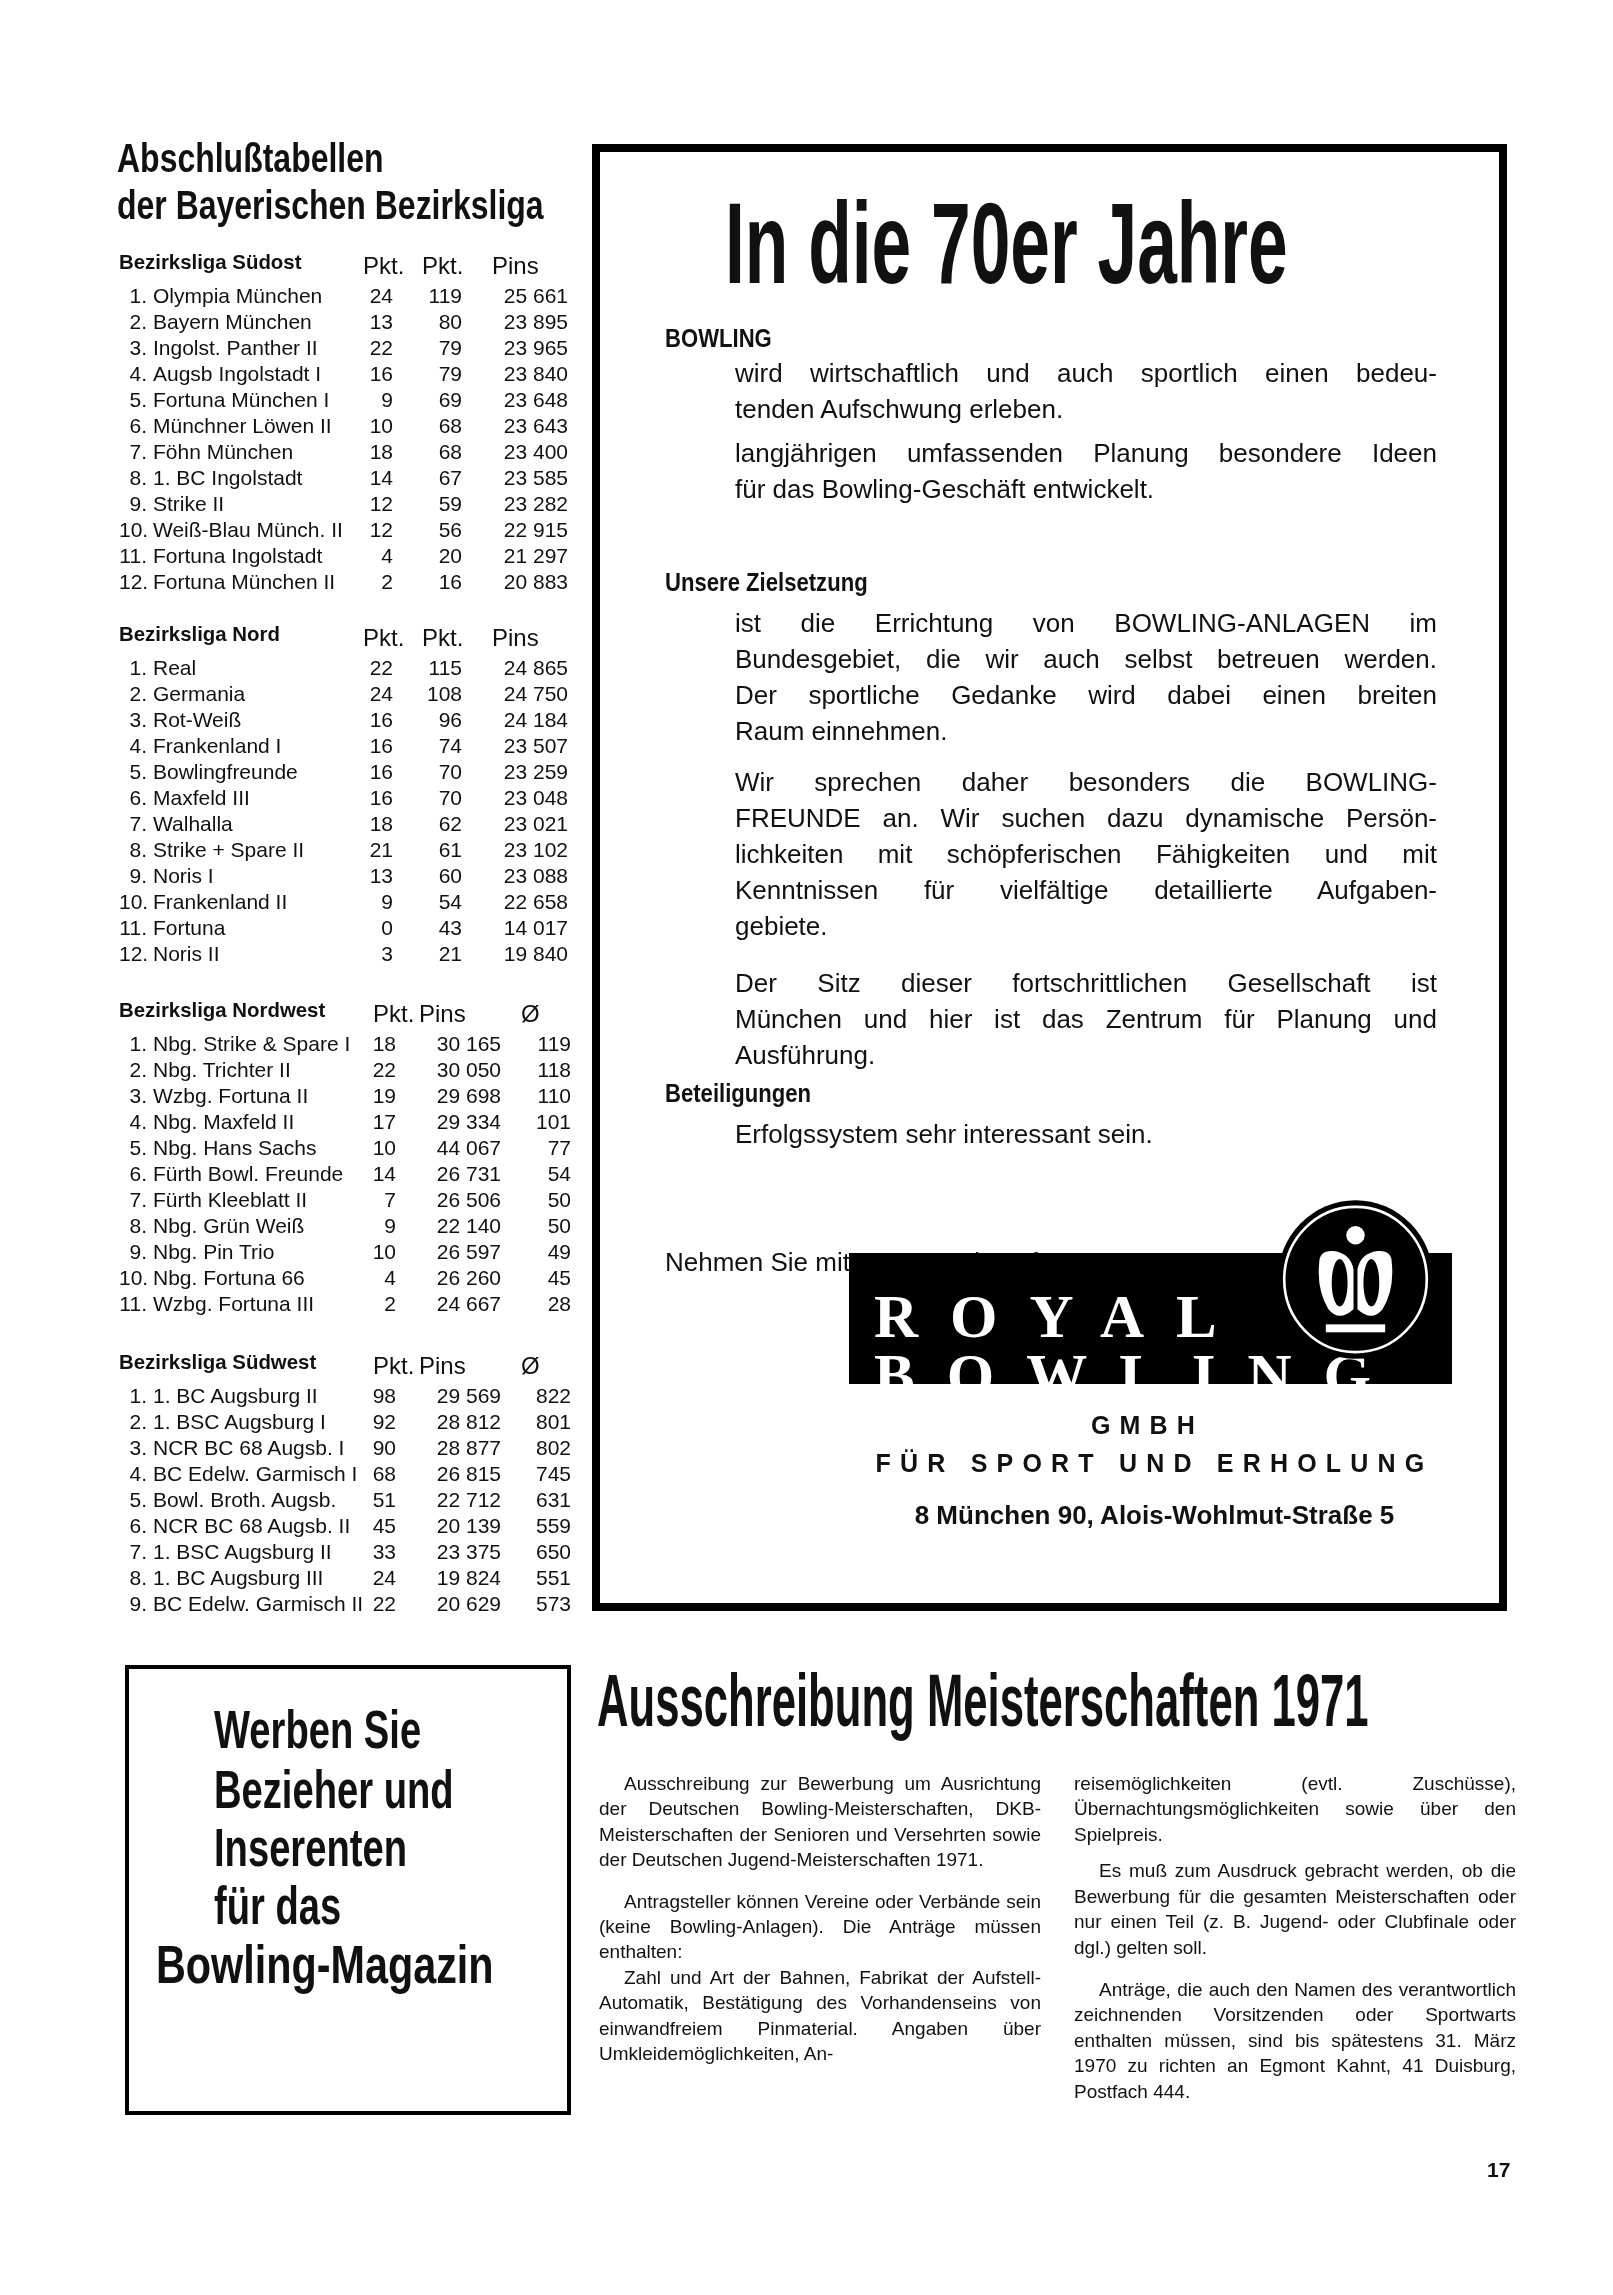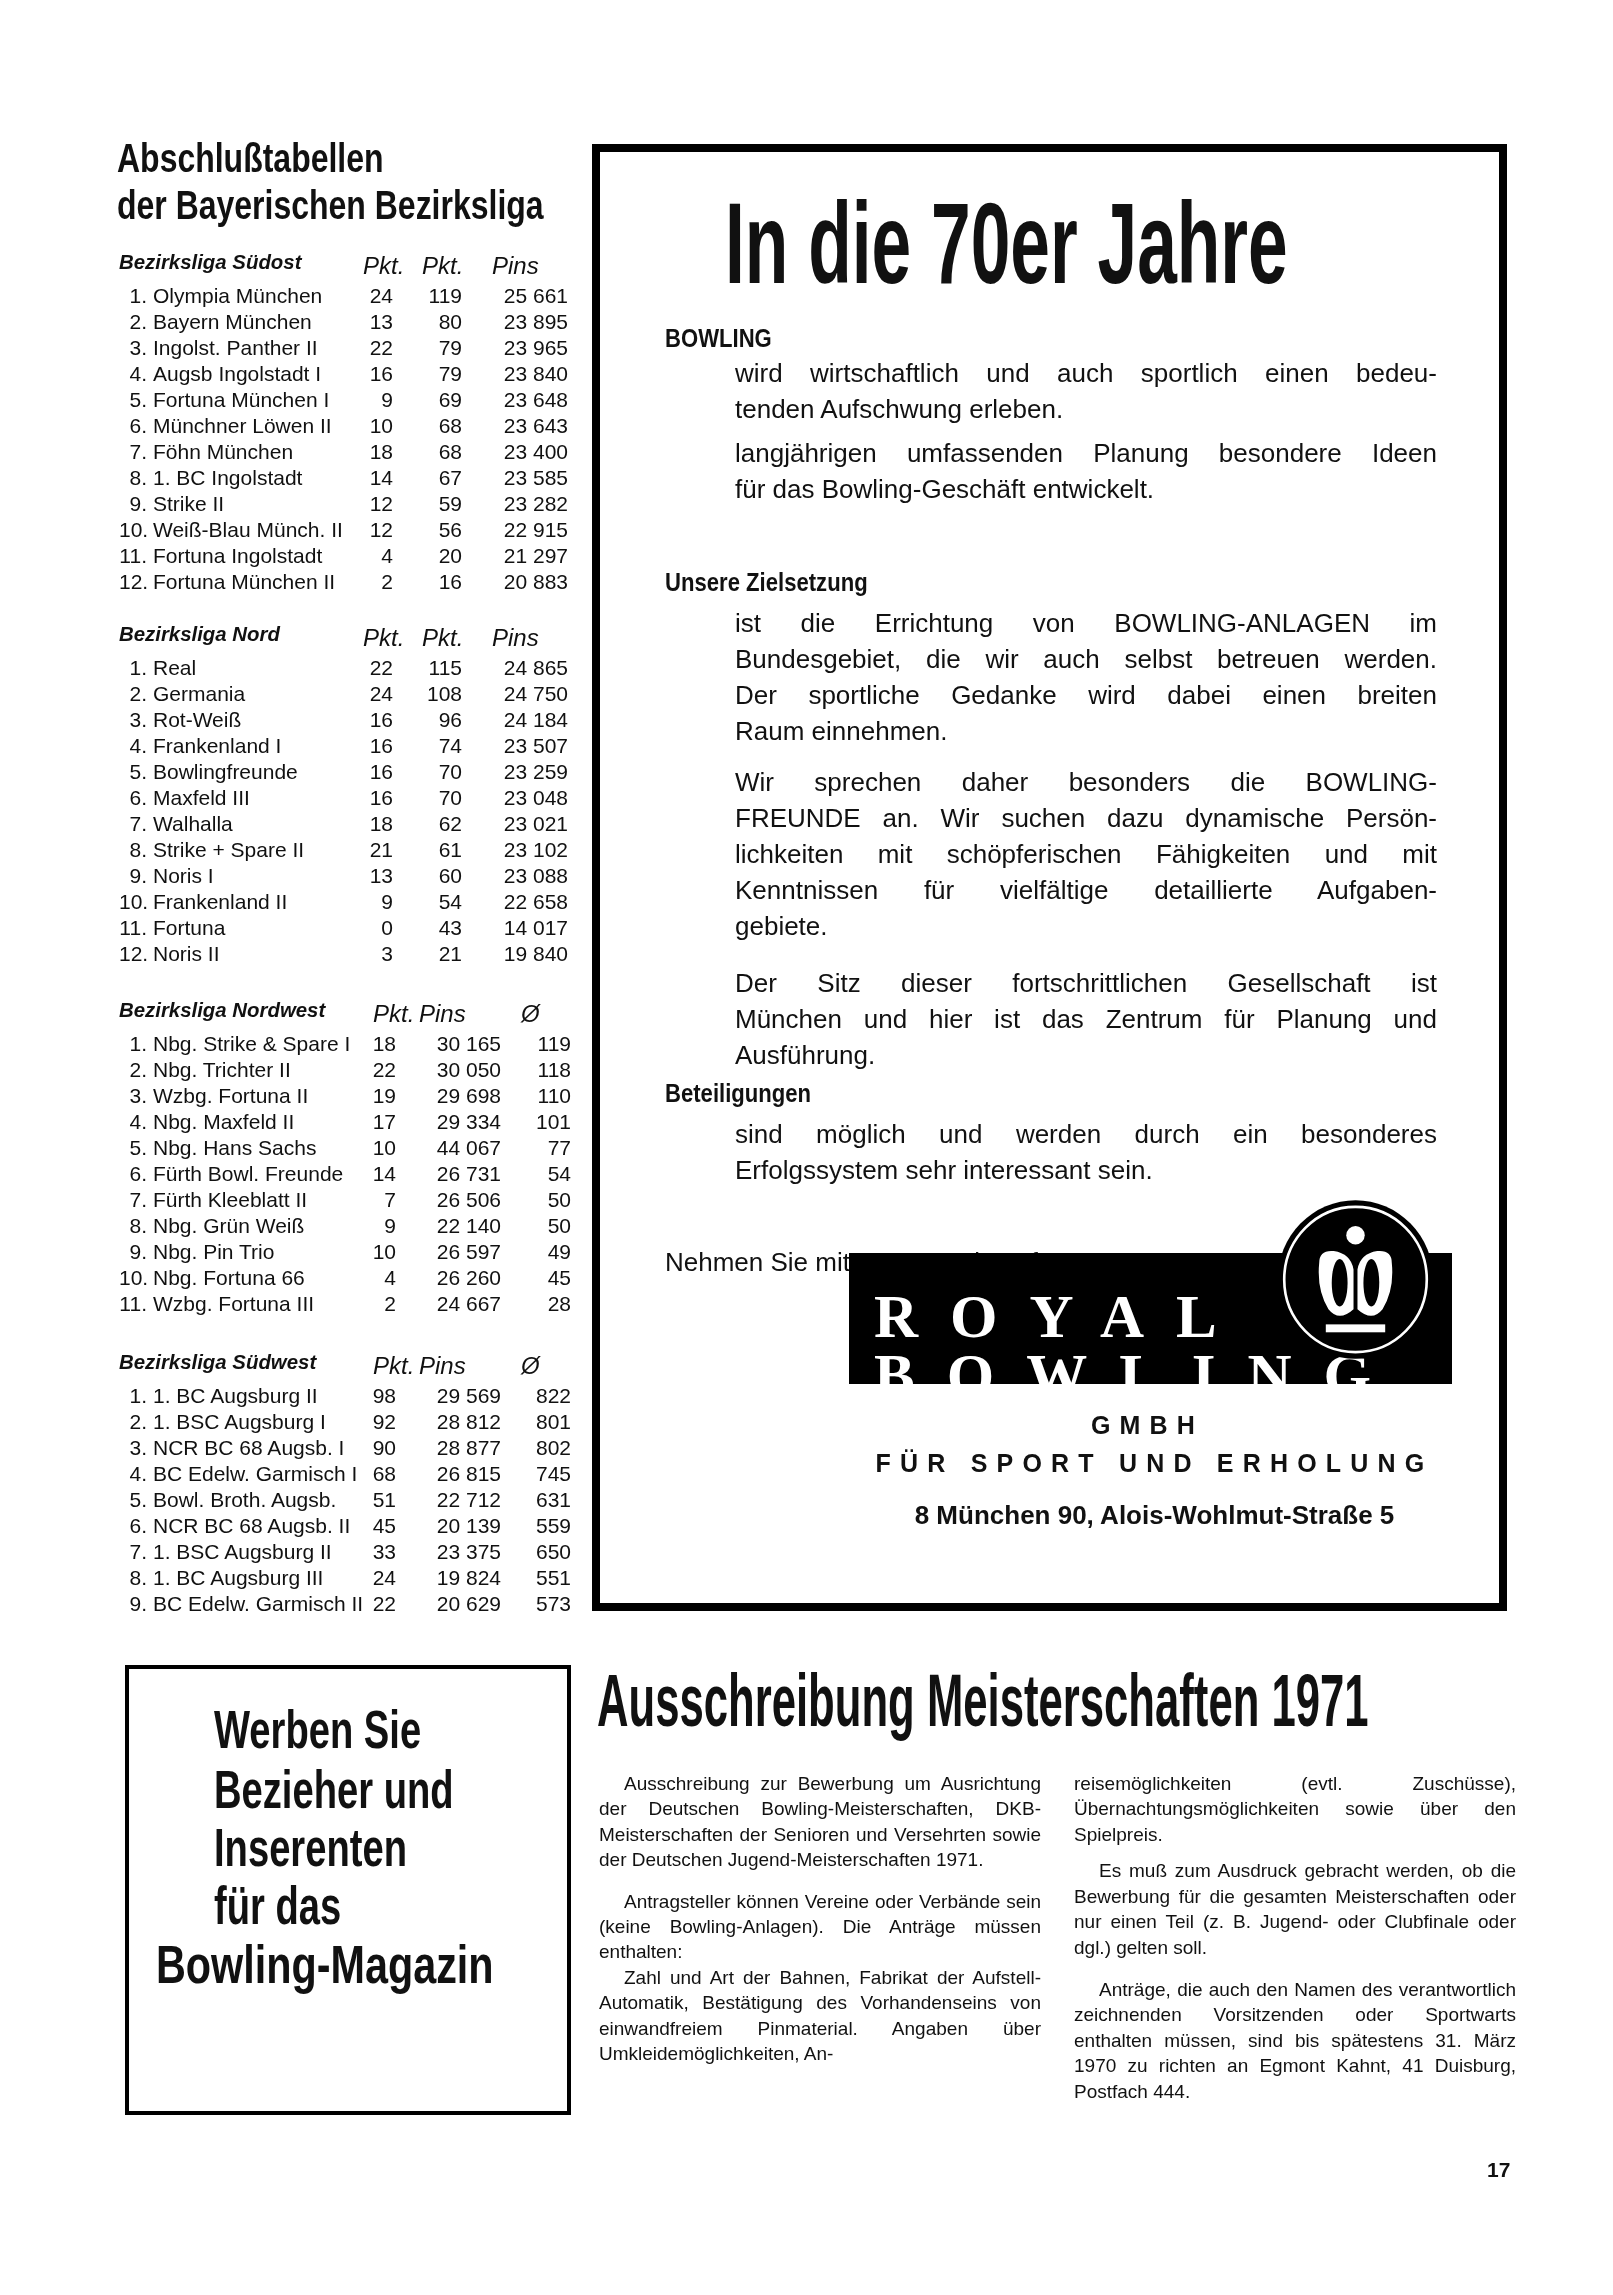--- a/index.html
+++ b/index.html
@@ -6,21 +6,21 @@
   body{width:1614px;height:2295px;position:relative;overflow:hidden;color:#111;
        font-family:"Liberation Sans",sans-serif;}
   .abs{position:absolute;}
   .cond{font-family:"Liberation Sans",sans-serif;font-weight:bold;transform-origin:0 0;white-space:nowrap;}
 
   
   #left-title{left:117px;top:135px;font-size:41px;line-height:47px;transform:scaleX(0.78);}
 
   
   .league{position:absolute;left:119px;width:455px;font-size:21px;}
-  .league .hdr{position:relative;height:32px;font-style:italic;}
+  .league .hdr{position:relative;height:32px;}
   .league .hdr .name{position:absolute;left:0;top:0;font-weight:bold;font-size:20.4px;}
   .league .hdr .c{position:absolute;top:1.3px;font-size:24px;}
   .league .row{position:relative;height:26px;line-height:26px;white-space:nowrap;}
   .league .row span{position:absolute;top:0;}
   .league .rank{left:0;width:28px;text-align:right;}
   .league .team{left:34px;}
   .c1{left:234px;width:40px;text-align:right;}
   .c2{left:284px;width:59px;text-align:right;}
   .c3{left:353px;width:96px;text-align:right;}
   .nw .c1{left:244px;width:33px;}
@@ -433,21 +433,20 @@
       <span style="text-align-last: justify;">Kenntnissen für vielfältige detaillierte Aufgaben-</span>
       <span>gebiete.</span>
     </div>
     <div class="ad-p" style="top: 965px;">
       <span style="text-align-last: justify;">Der Sitz dieser fortschrittlichen Gesellschaft ist</span>
       <span style="text-align-last: justify;">München und hier ist das Zentrum für Planung und</span>
       <span>Ausführung.</span>
     </div>
     <div class="ad-h" style="top: 1078px;">Beteiligungen</div>
     <div class="ad-p" style="top: 1116px;">
-      <span style="text-align-last: justify;">sind möglich und werden durch ein besonderes</span>
       <span>Erfolgssystem sehr interessant sein.</span>
     </div>
   </div>
 <div id="contact-line" class="abs">Nehmen Sie mit uns Kontakt auf unter</div>
 
 <div id="logo-rect" class="abs"></div>
 <div class="logo-txt" style="top:1286px;">ROYAL</div>
 <div class="logo-txt" style="top:1345px;">BOWLING</div>
 <svg id="logo-emblem" class="abs" viewBox="0 0 250 250">
   <ellipse cx="125" cy="125" rx="118" ry="120" fill="#000"></ellipse>

